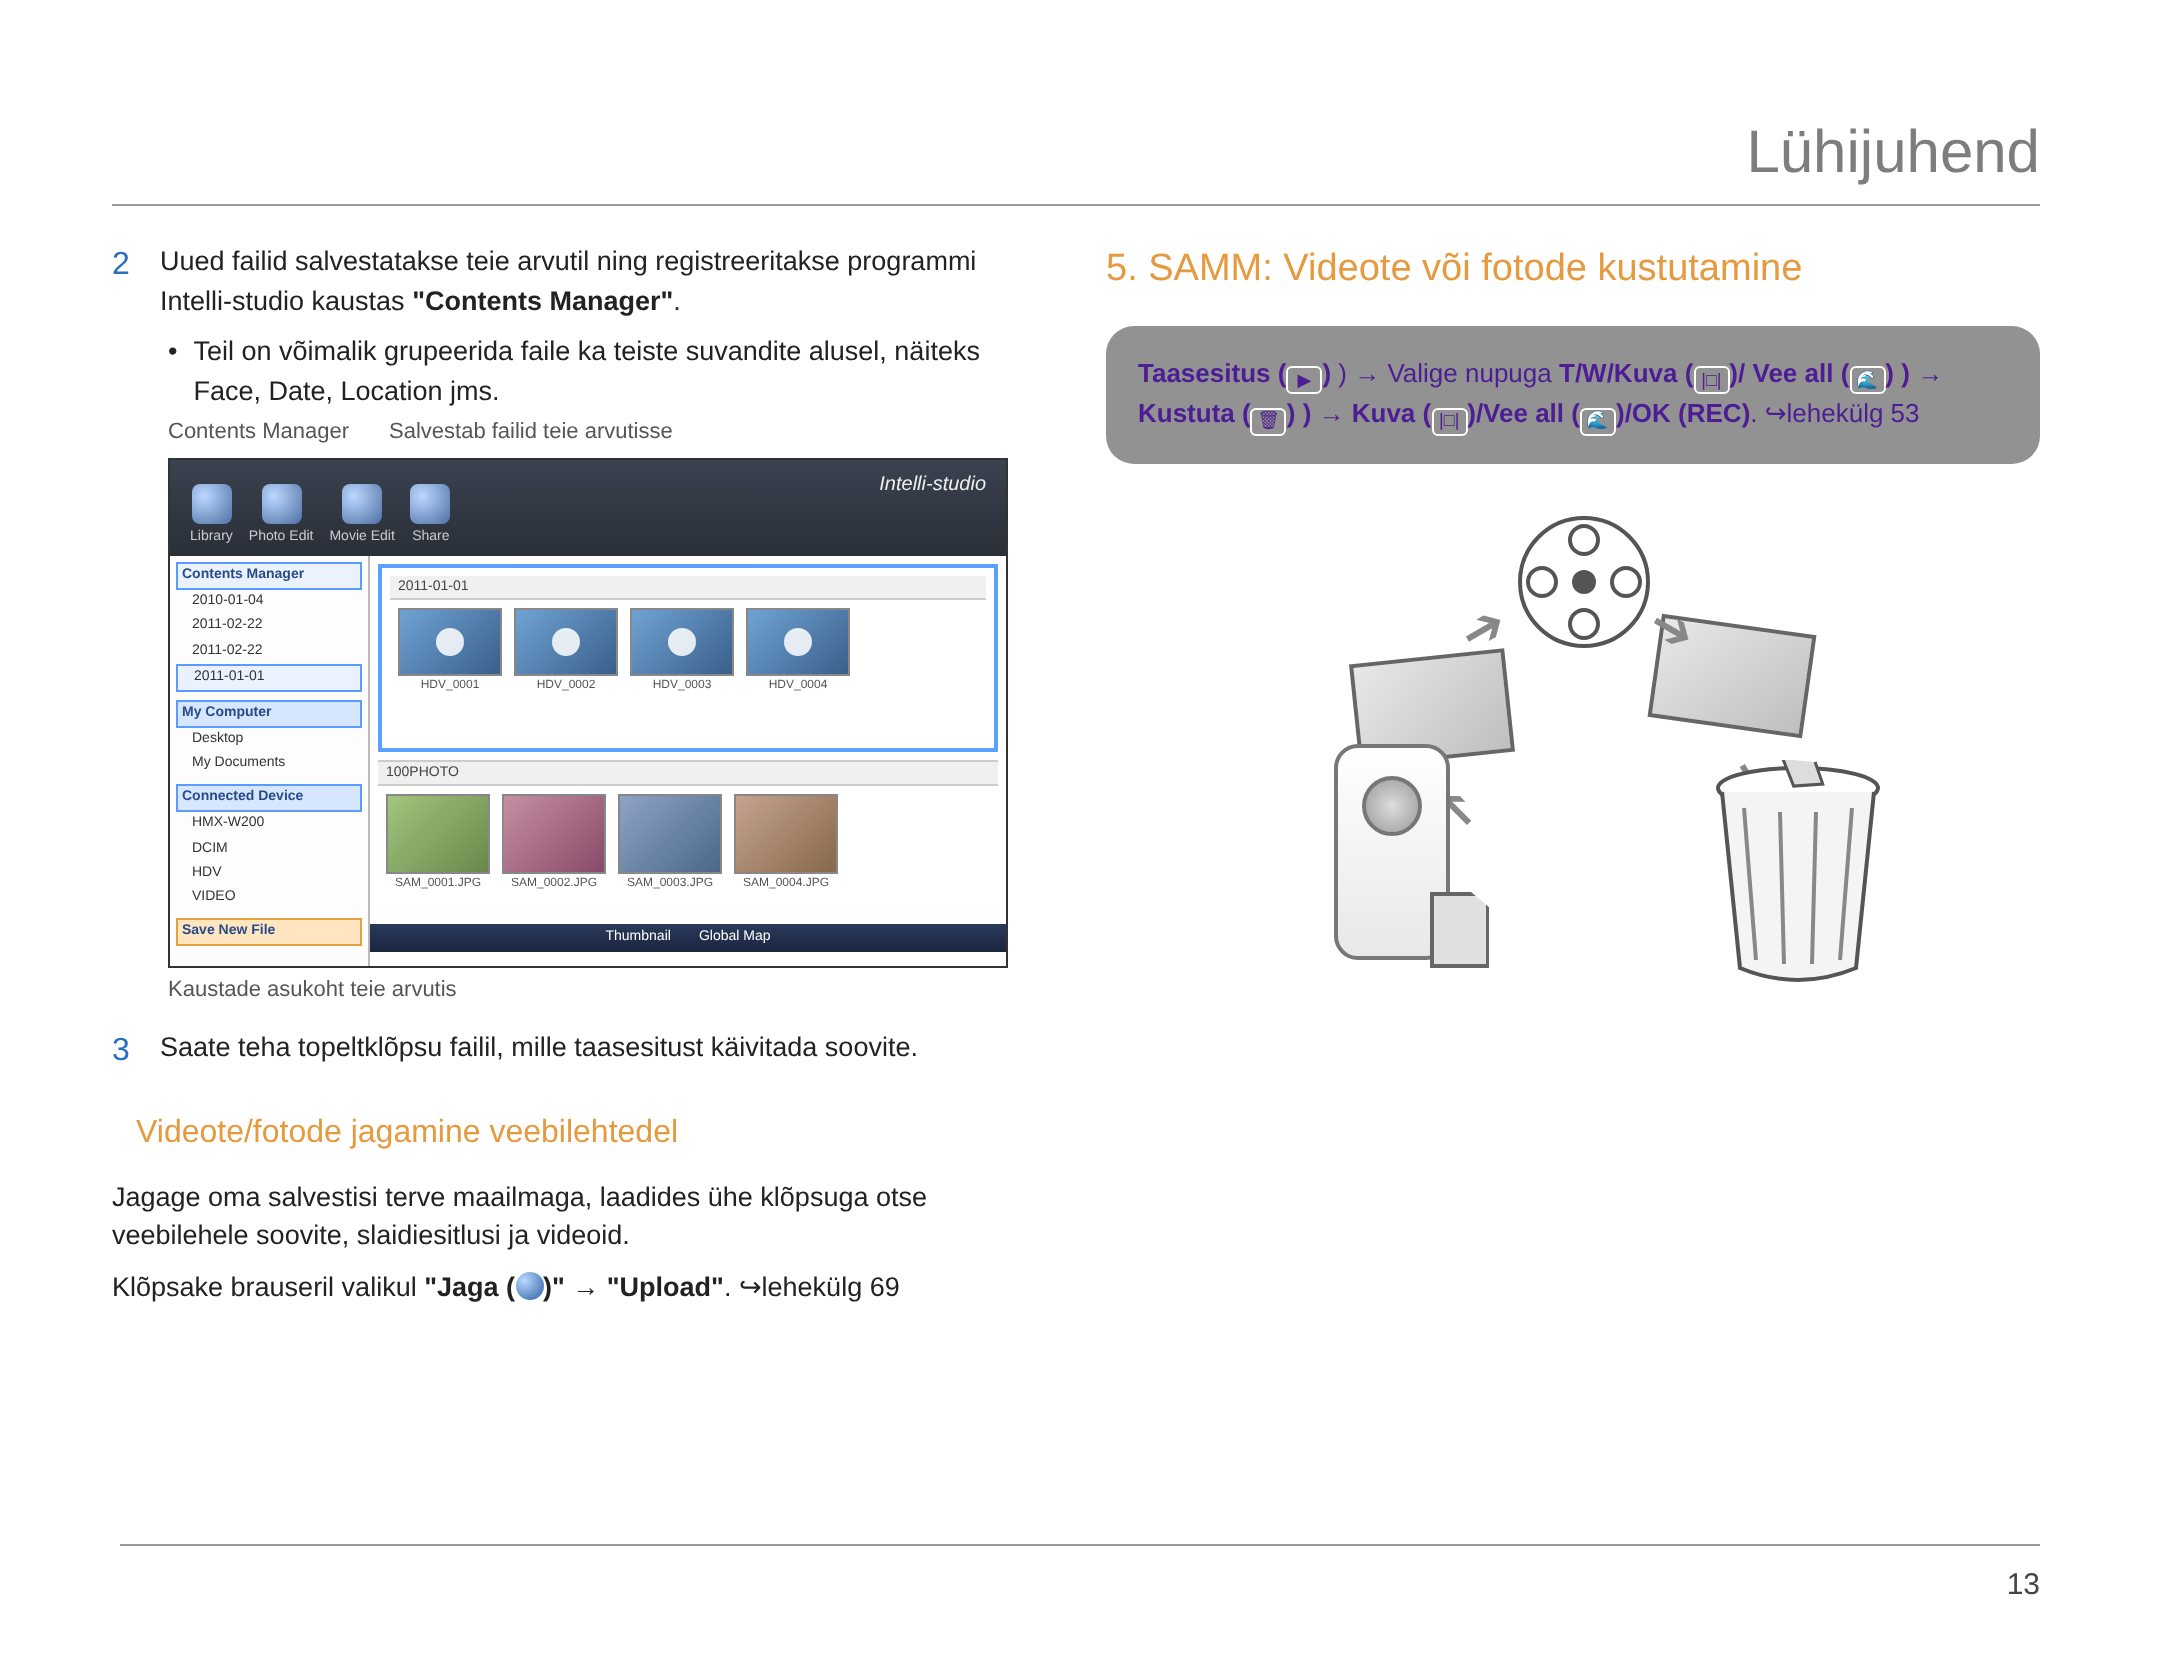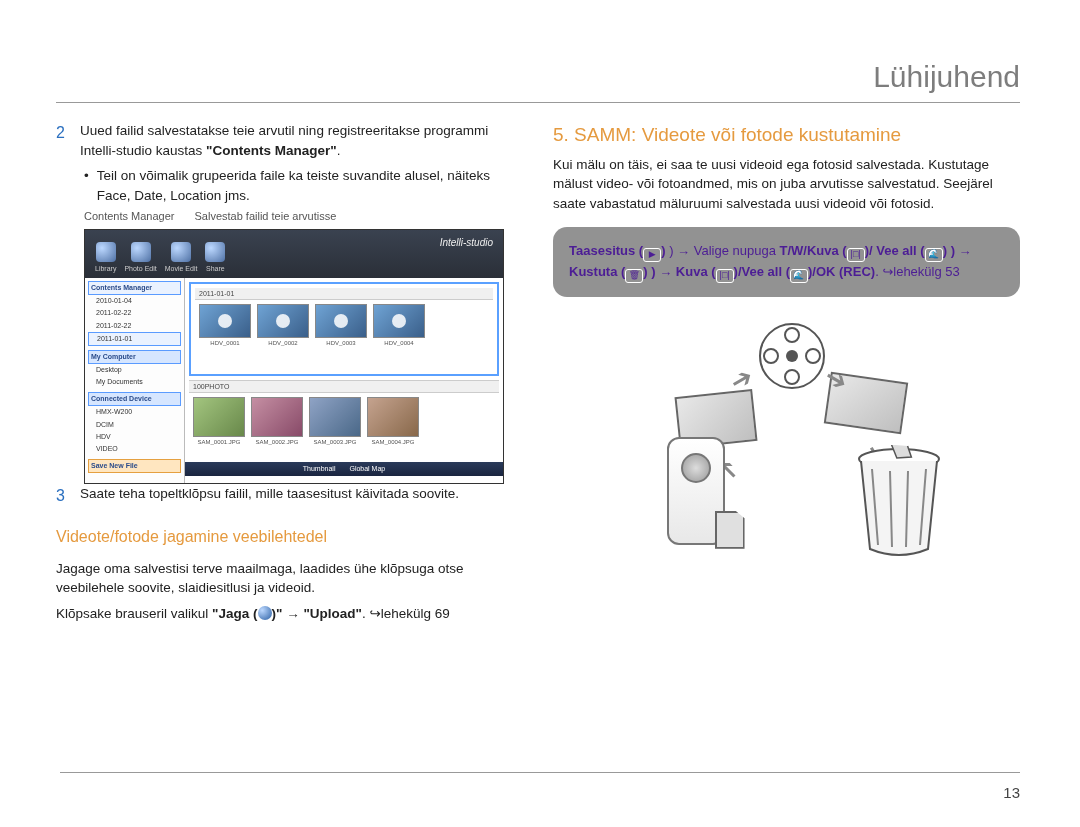--- a/index.html
+++ b/index.html
@@ -203,21 +203,21 @@
     font-size: 7px;
     color: #fff;
     display:flex;
     align-items:center;
     justify-content:center;
     gap:14px;
   }
   .subhead {
     color: #e59a3f;
     font-size: 16px;
-    margin: 18px 0 10px 0;
+    margin: 18px 0 10px 12px;
   }
   .inline-icon {
     display: inline-block;
     width: 14px; height: 14px;
     border-radius: 50%;
     background: radial-gradient(circle at 30% 30%, #bcd8ff, #2a5fa3);
     vertical-align: -2px;
   }
   .step5-head {
     color: #e59a3f;
@@ -429,37 +429,37 @@
               </div>
             </div>
             <div class="footer-bar">
               <span>Thumbnail</span>
               <span>Global Map</span>
             </div>
           </div>
         </div>
       </div>
 
+      <div class="caption-below">Kaustade asukoht teie arvutis</div>
 
       <div class="numitem">
         <div class="num">3</div>
         <div>Saate teha topeltklõpsu failil, mille taasesitust käivitada soovite.</div>
       </div>
 
       <div class="subhead">Videote/fotode jagamine veebilehtedel</div>
 
       <p style="margin-bottom:6px;">Jagage oma salvestisi terve maailmaga, laadides ühe klõpsuga otse veebilehele soovite, slaidiesitlusi ja videoid.</p>
       <p>
         <span>Klõpsake brauseril valikul </span><b>"Jaga (</b><span class="inline-icon"></span><b>)" </b><span>→</span><b> "Upload"</b><span>. ↪lehekülg 69</span>
       </p>
     </div>
 
     <div class="col">
       <div class="step5-head">5. SAMM: Videote või fotode kustutamine</div>
-      <p>Kui mälu on täis, ei saa te uusi videoid ega fotosid salvestada. Kustutage mälust video- või fotoandmed, mis on juba arvutisse salvestatud. Seejärel saate vabastatud mäluruumi salvestada uusi videoid või fotosid.</p>
 
       <div class="grey-box">
         <b>Taasesitus (</b><span class="keyicon">▶</span><b>)</b>
         <span>) → Valige nupuga </span>
         <b>T/W/Kuva (</b><span class="keyicon">|□|</span><b>)/</b>
         <b>Vee all (</b><span class="keyicon">🌊</span><b>)</b>
         <b>) → Kustuta (</b><span class="keyicon">🗑</span><b>)</b>
         <b>) → Kuva (</b><span class="keyicon">|□|</span><b>)/Vee all (</b><span class="keyicon">🌊</span><b>)/OK (REC)</b><span>. ↪lehekülg 53</span>
       </div>
 

